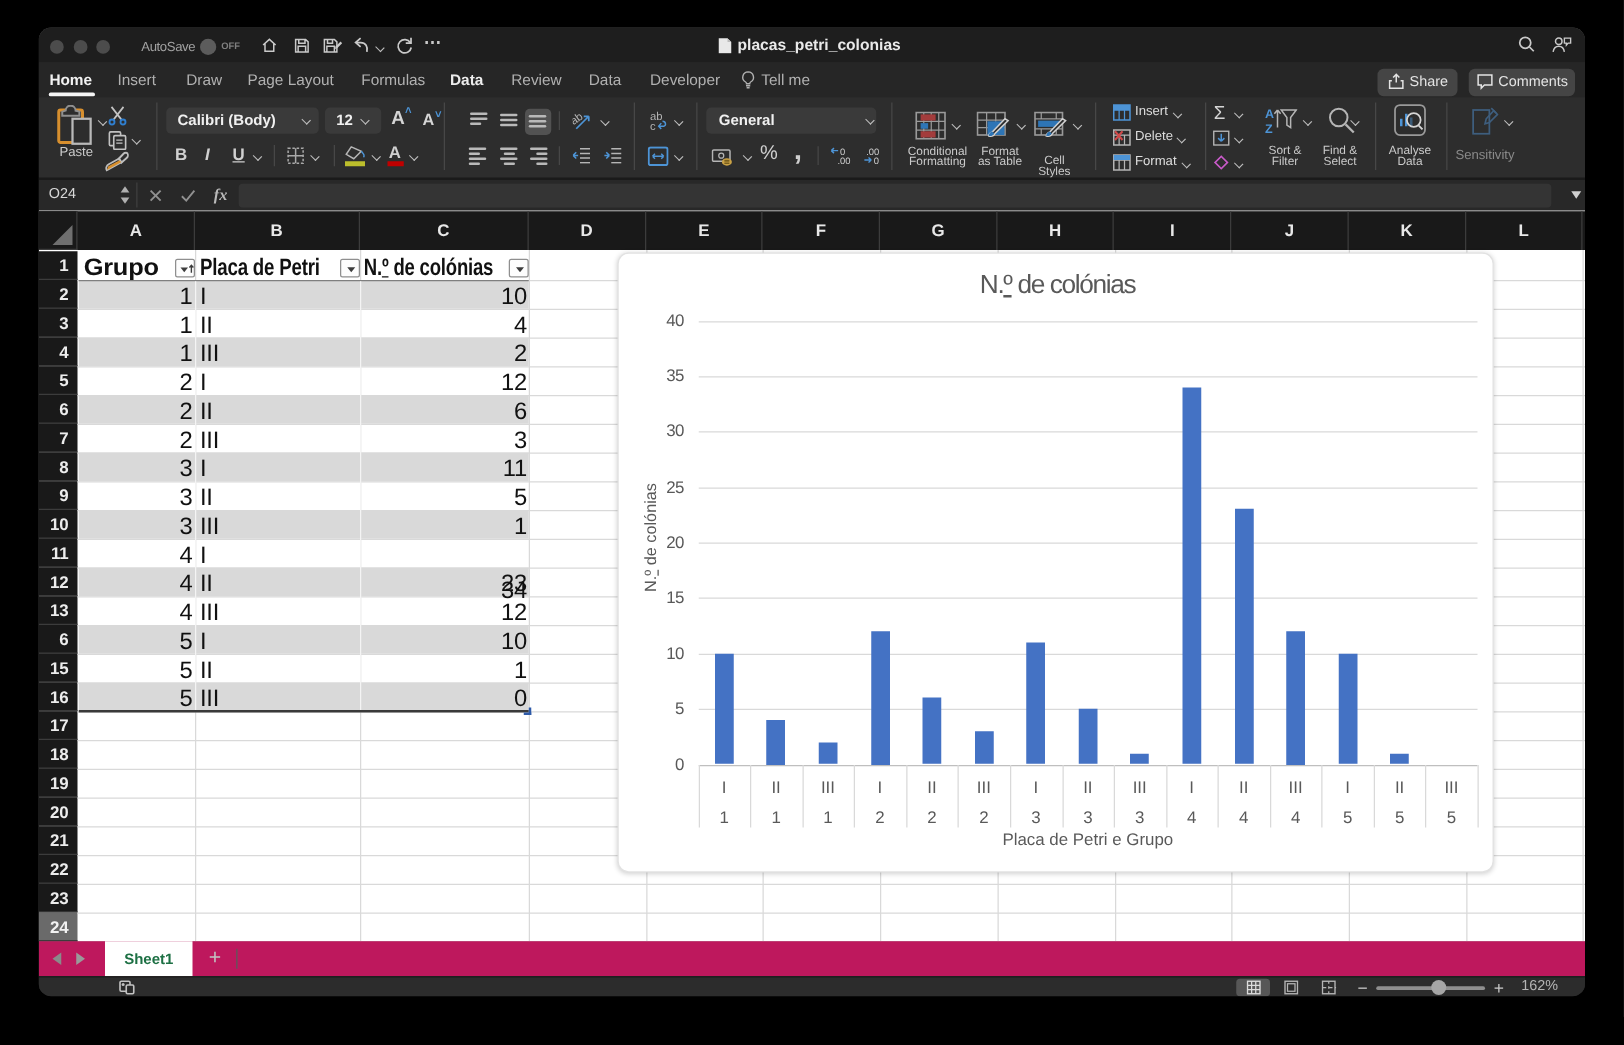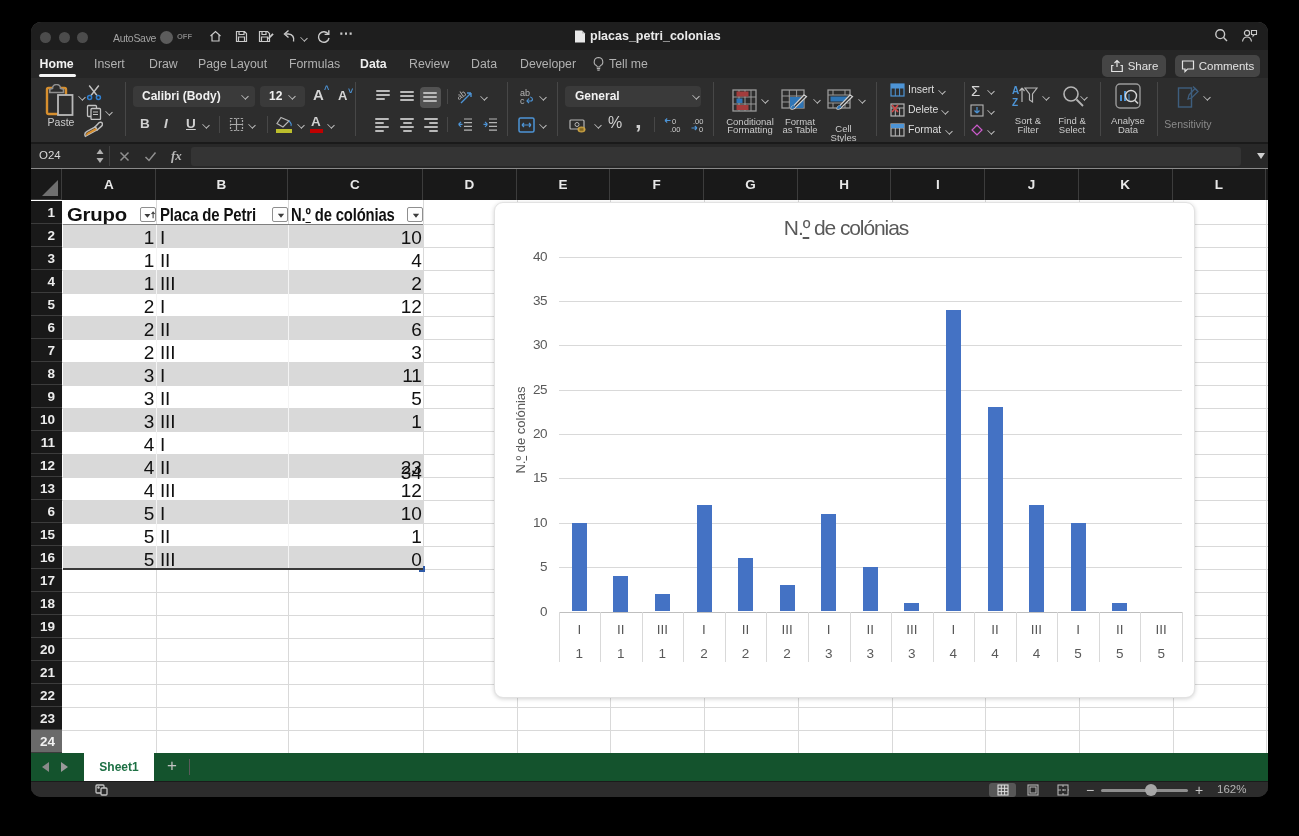--- a/index.html
+++ b/index.html
@@ -45,21 +45,21 @@
 .fbtn{position:absolute;width:16px;height:15px;background:#fdfdfd;border:1px solid #8f8f8f;border-radius:2px;}
 .fbtn svg{position:absolute;left:0;top:0;}
 
 #chart{position:absolute;left:463px;top:180px;width:701px;height:496px;background:#fff;border:1px solid #e2e2e2;border-radius:9px;box-shadow:0 1px 4px rgba(0,0,0,.18);}
 .cgl{position:absolute;left:63.5px;width:623.5px;height:1px;background:#d9d9d9;}
 .cyl{position:absolute;width:40px;text-align:right;font-size:13.5px;color:#595959;letter-spacing:-0.5px;}
 .bar{position:absolute;background:#4472c4;}
 .csep{position:absolute;top:408.5px;width:1px;height:50px;background:#d9d9d9;}
 .cxl{position:absolute;width:41.57px;text-align:center;font-size:13.5px;color:#595959;}
 
-#tabbar{position:absolute;left:0;top:731px;width:1237px;height:28px;background:#14532d;}
+#tabbar{position:absolute;left:0;top:731px;width:1237px;height:28px;background:#be185d;}
 #sheettab{position:absolute;left:53px;top:0;width:70px;height:28px;background:#fff;color:#1d7044;font-weight:bold;font-size:12px;text-align:center;line-height:28px;}
 #statusbar{position:absolute;left:0;top:759px;width:1237px;height:16px;background:#2c2c2c;border-top:1px solid #1b1b1b;}
 .stxt{position:absolute;font-size:11.5px;color:#b5b5b5;}
 </style>
 </head>
 <body>
 <div id="win">
   <div id="titlebar">
     <div class="tl" style="left:9px;"></div>
       <div class="tl" style="left:28px;"></div>
@@ -611,20 +611,21 @@
     <div class="cxl" style="left:479.2px;top:419px;">II</div>
     <div class="cxl" style="left:479.2px;top:443px;">4</div>
     <div class="cxl" style="left:520.7px;top:419px;">III</div>
     <div class="cxl" style="left:520.7px;top:443px;">4</div>
     <div class="cxl" style="left:562.3px;top:419px;">I</div>
     <div class="cxl" style="left:562.3px;top:443px;">5</div>
     <div class="cxl" style="left:603.9px;top:419px;">II</div>
     <div class="cxl" style="left:603.9px;top:443px;">5</div>
     <div class="cxl" style="left:645.4px;top:419px;">III</div>
     <div class="cxl" style="left:645.4px;top:443px;">5</div>
+    <div class="abs" style="left:63.5px;top:461px;width:623.5px;text-align:center;font-size:13.5px;color:#595959;">Placa de Petri e Grupo</div>
   </div>
   <div id="tabbar">
     <span class="abs" style="left:11px;top:9px;width:0;height:0;border-top:5px solid transparent;border-bottom:5px solid transparent;border-right:7px solid #8a8a8a;"></span>
     <span class="abs" style="left:30px;top:9px;width:0;height:0;border-top:5px solid transparent;border-bottom:5px solid transparent;border-left:7px solid #9a9a9a;"></span>
     <div id="sheettab">Sheet1</div>
     <span class="abs" style="left:136px;top:3px;font-size:17px;color:#c2c2c2;">+</span>
     <div class="vsep" style="left:158px;top:6px;height:16px;background:#5a5a5a;"></div>
   </div>
   <div id="statusbar">
     <span class="stxt" style="left:14px;top:17px;">Ready</span>

